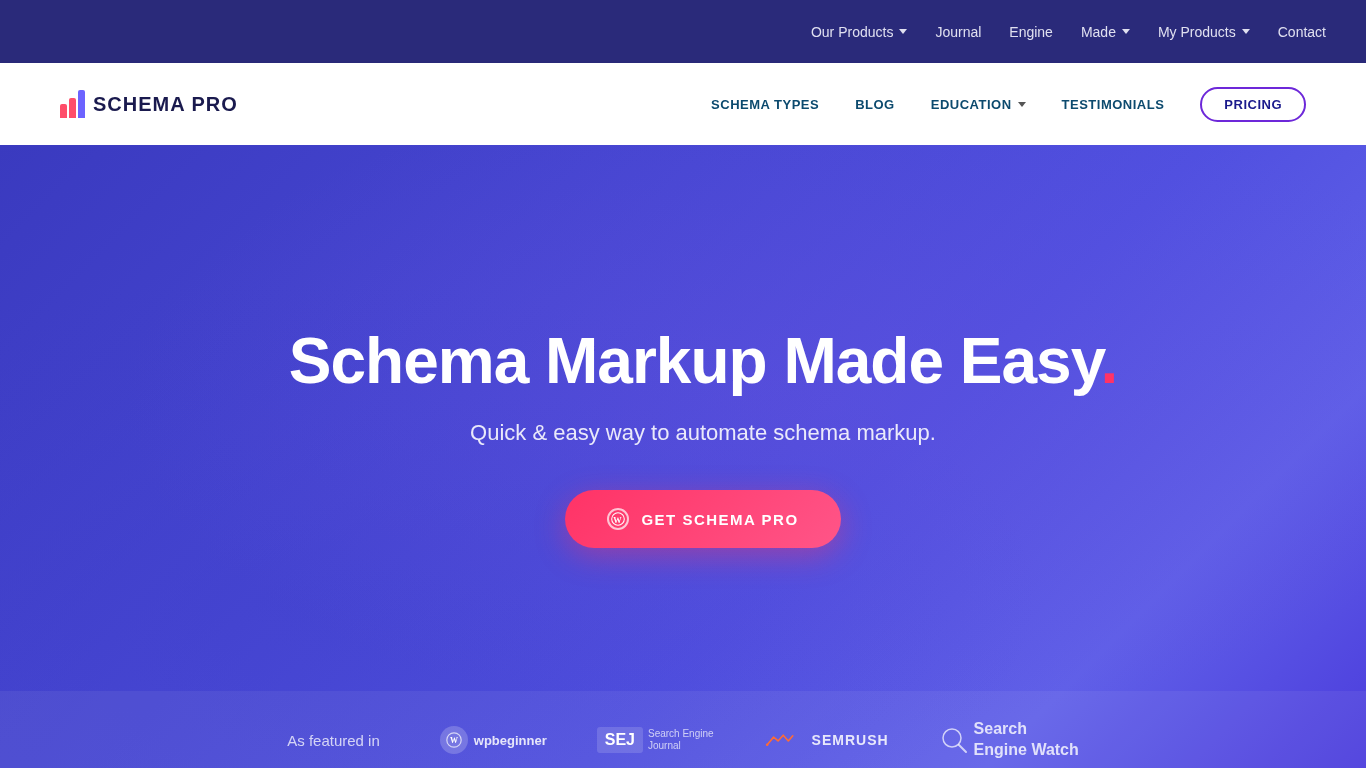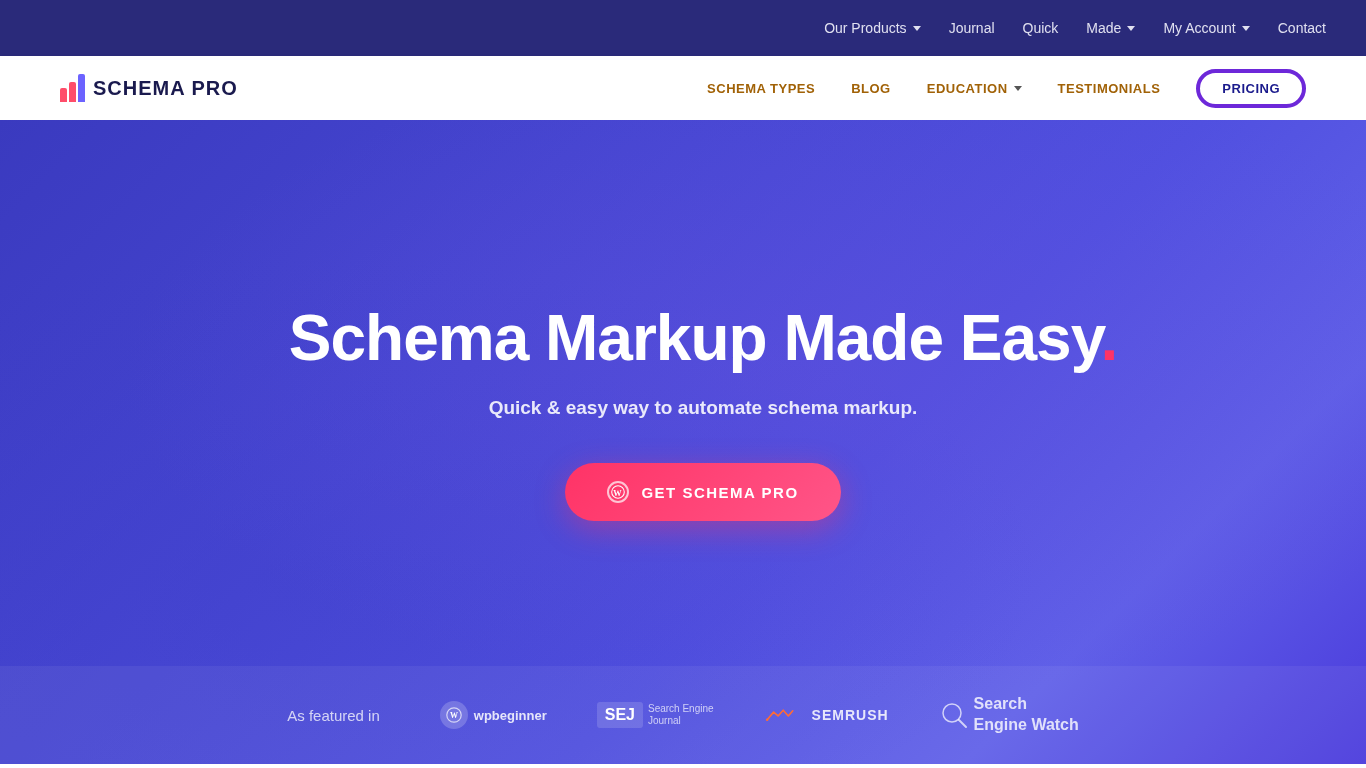--- a/index.html
+++ b/index.html
@@ -1,21 +1,21 @@
 <!DOCTYPE html>
 <html><head>
   <meta charset="utf-8">
   <style>
     * { margin: 0; padding: 0; box-sizing: border-box; }
     body { font-family: -apple-system, BlinkMacSystemFont, 'Segoe UI', sans-serif; width: 1366px; height: 768px; overflow: hidden; }
 
     
     .top-bar {
       background: #2a2a7a;
-      height: 56px;
+      height: 63px;
       display: flex;
       justify-content: flex-end;
       padding: 0 40px;
       gap: 28px;
     }
     .top-bar a {
       color: #e0e0f0;
       text-decoration: none;
       font-size: 14px;
       display: flex;
@@ -28,21 +28,21 @@
       width: 0; height: 0;
       border-left: 4px solid transparent;
       border-right: 4px solid transparent;
       border-top: 5px solid #e0e0f0;
       margin-left: 2px;
     }
 
     
     .main-nav {
       background: #ffffff;
-      height: 64px;
+      height: 82px;
       display: flex;
       align-items: center;
       justify-content: space-between;
       padding: 0 60px;
       box-shadow: 0 1px 3px rgba(0,0,0,0.08);
     }
     .logo {
       display: flex;
       align-items: center;
       gap: 8px;
@@ -67,39 +67,39 @@
       color: #1a1a4e;
       letter-spacing: 1px;
     }
     .nav-links {
       display: flex;
       align-items: center;
       gap: 36px;
     }
     .nav-links a {
       text-decoration: none;
-      color: #a16207;
+      color: #0c4a6e;
       font-size: 13px;
       font-weight: 600;
       letter-spacing: 0.5px;
       text-transform: uppercase;
       display: flex;
       align-items: center;
       gap: 4px;
     }
     .nav-links .chevron-nav {
       display: inline-block;
       width: 0; height: 0;
       border-left: 4px solid transparent;
       border-right: 4px solid transparent;
       border-top: 5px solid #555;
       margin-left: 2px;
     }
     .pricing-btn {
-      border: 4px solid #6d28d9;
+      border: 2px solid #6d28d9;
       border-radius: 30px;
       padding: 8px 22px;
       color: #1a1a8c !important;
       font-weight: normal;
     }
 
     
     .hero {
       background: linear-gradient(135deg, #3a3abf 0%, #4545d0 30%, #5050e0 60%, #6060e8 80%, #4a3adc 100%);
       height: 644px;
@@ -132,24 +132,24 @@
       font-weight: 800;
       color: #ffffff;
       line-height: 1.1;
       margin-bottom: 24px;
       letter-spacing: -1px;
     }
     .hero-title .dot {
       color: #ff3366;
     }
     .hero-subtitle {
-      font-size: 19px;
+      font-size: 22px;
       color: rgba(255,255,255,0.88);
       margin-bottom: 44px;
-      font-weight: 700;
+      font-weight: 400;
     }
     .cta-btn {
       background: linear-gradient(135deg, #ff3366, #ff5588);
       color: #fff;
       border: none;
       border-radius: 40px;
       padding: 18px 42px;
       font-size: 15px;
       font-weight: 700;
       letter-spacing: 1.5px;
@@ -271,28 +271,28 @@
 
 <div class="top-bar">
   <a>
     <span>Our Products</span>
     <span class="chevron-down"></span>
   </a>
   <a>
     <span>Journal</span>
   </a>
   <a>
-    <span>Quick</span>
+    <span>Engine</span>
   </a>
   <a>
     <span>Made</span>
     <span class="chevron-down"></span>
   </a>
   <a>
-    <span>My Account</span>
+    <span>My Products</span>
     <span class="chevron-down"></span>
   </a>
   <a>
     <span>Contact</span>
   </a>
 </div>
 
 <nav class="main-nav">
   <a class="logo">
     <div class="logo-icon">

